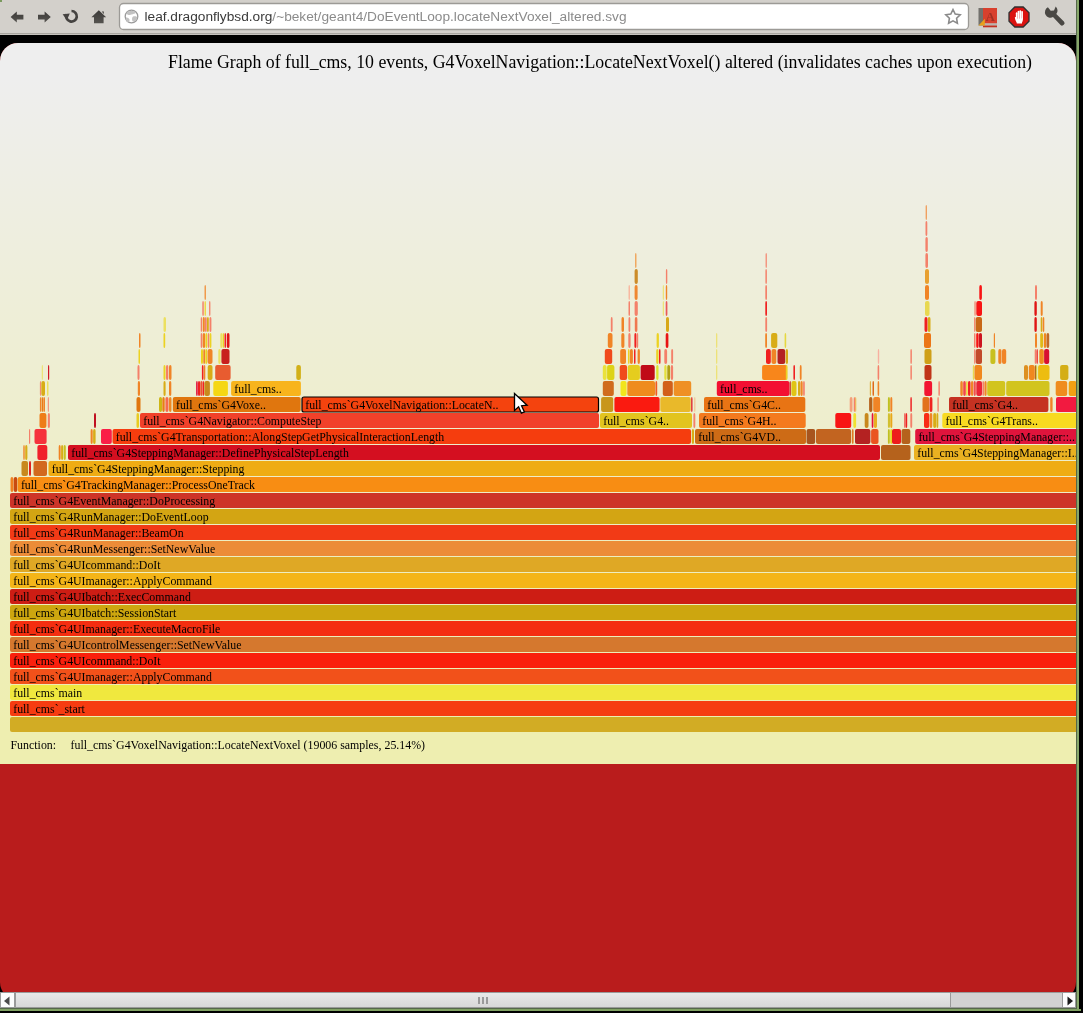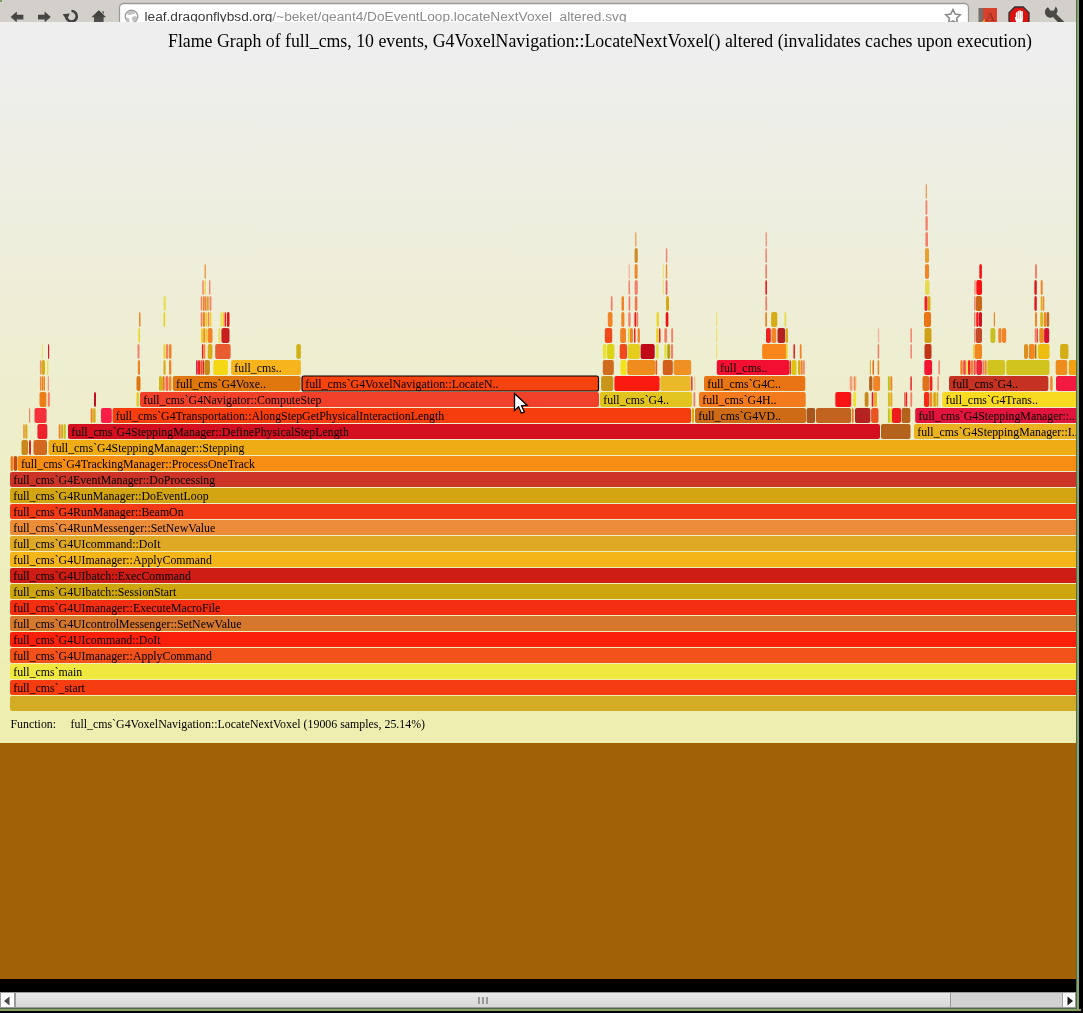--- a/index.html
+++ b/index.html
@@ -1,15 +1,15 @@
 <!DOCTYPE html>
 <html><head><meta charset="utf-8"><title>DoEventLoop.locateNextVoxel_altered.svg</title>
 <style>
  html,body{margin:0;padding:0;width:1083px;height:1013px;overflow:hidden;background:#000;}
- #page{position:absolute;left:0;top:22px;width:1076px;height:957px;background:#a16207;overflow:hidden;}
+ #page{position:absolute;left:0;top:43px;width:1076px;height:957px;background:#b91c1c;overflow:hidden;border-radius:18px;}
 
 </style></head>
 <body>
 
 <div id="chrome">
  <svg width="1076" height="35" xmlns="http://www.w3.org/2000/svg" style="position:absolute;left:0;top:0">
   <defs>
    <linearGradient id="btn" x1="0" y1="0" x2="0" y2="1">
     <stop offset="0" stop-color="#3d3b39"></stop>
           <stop offset="1" stop-color="#55534f"></stop>

